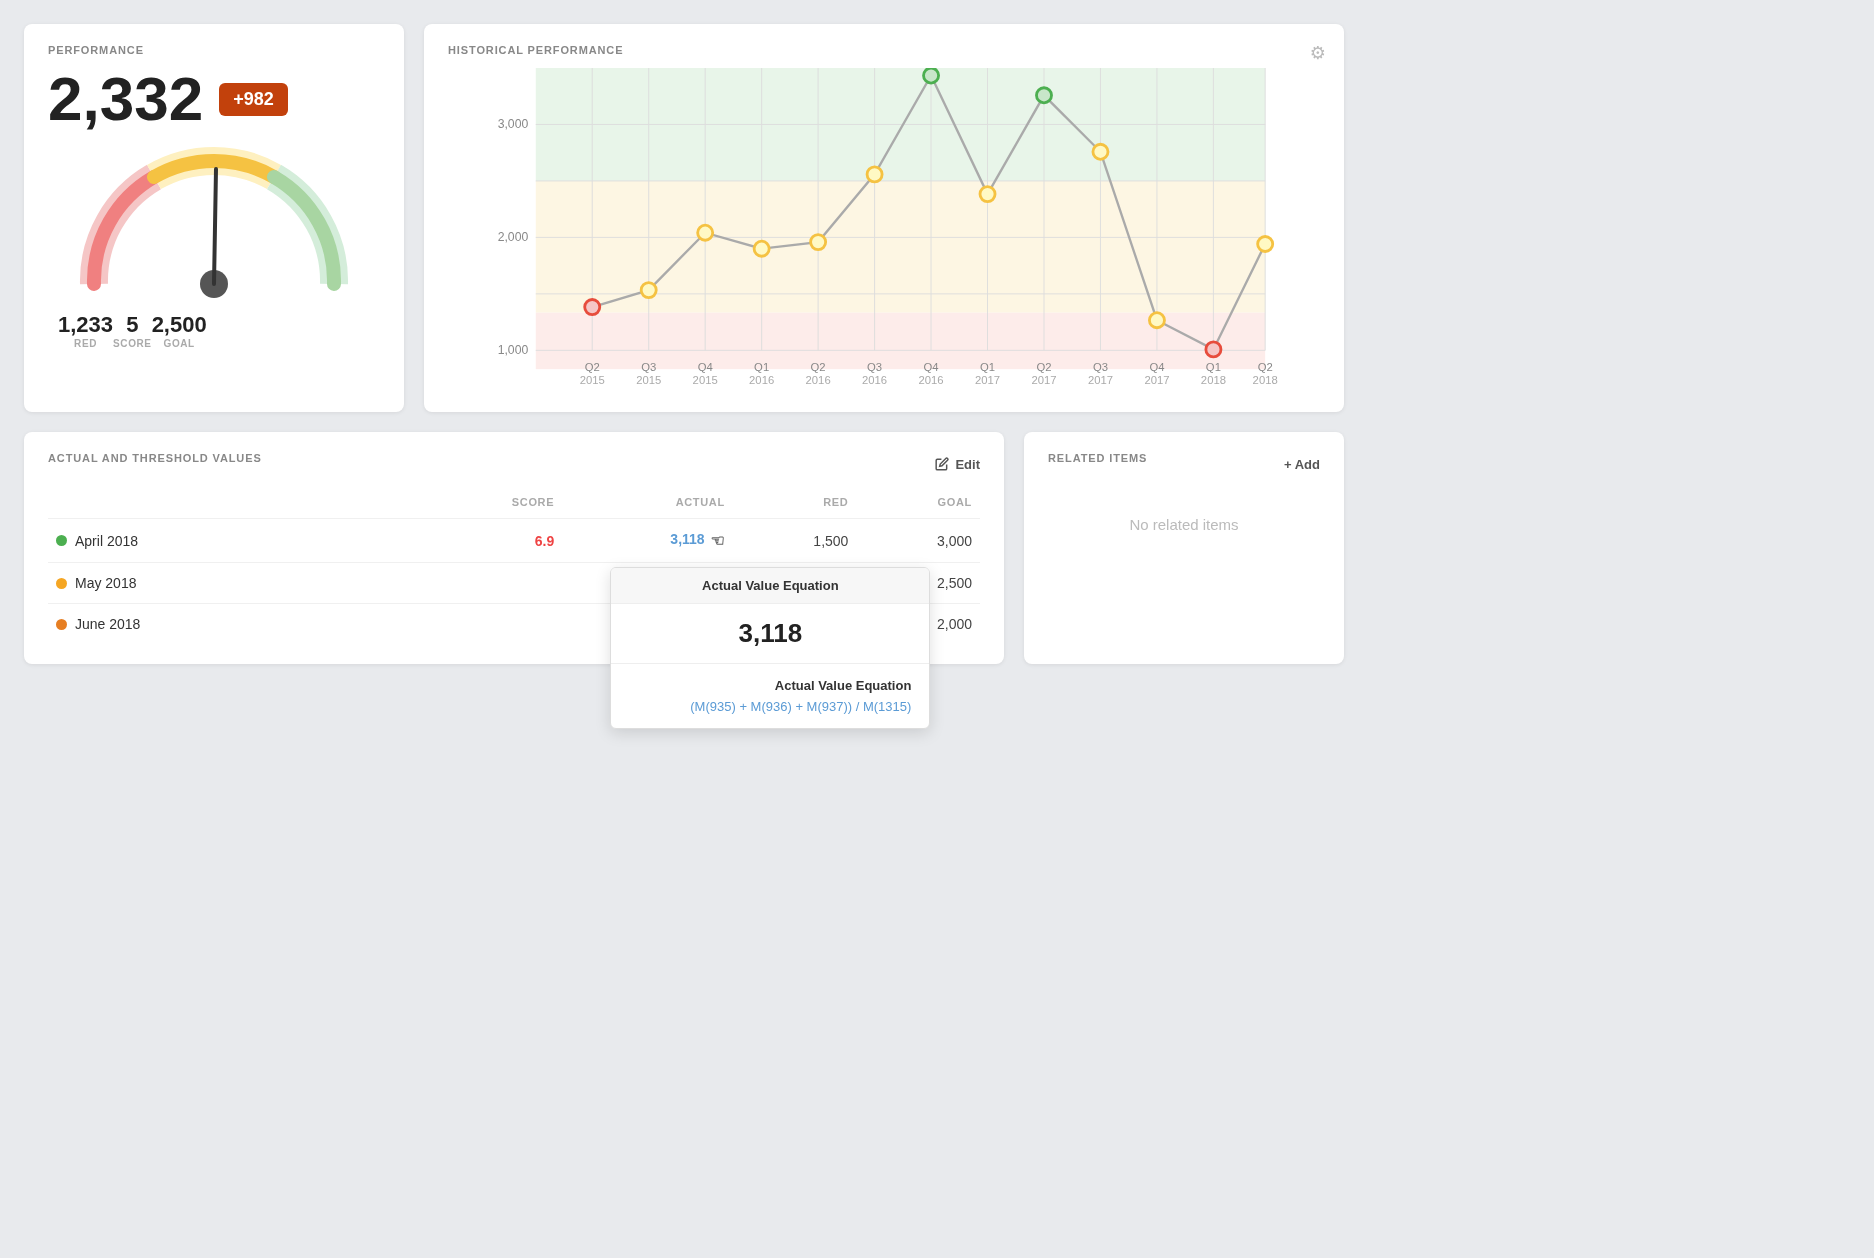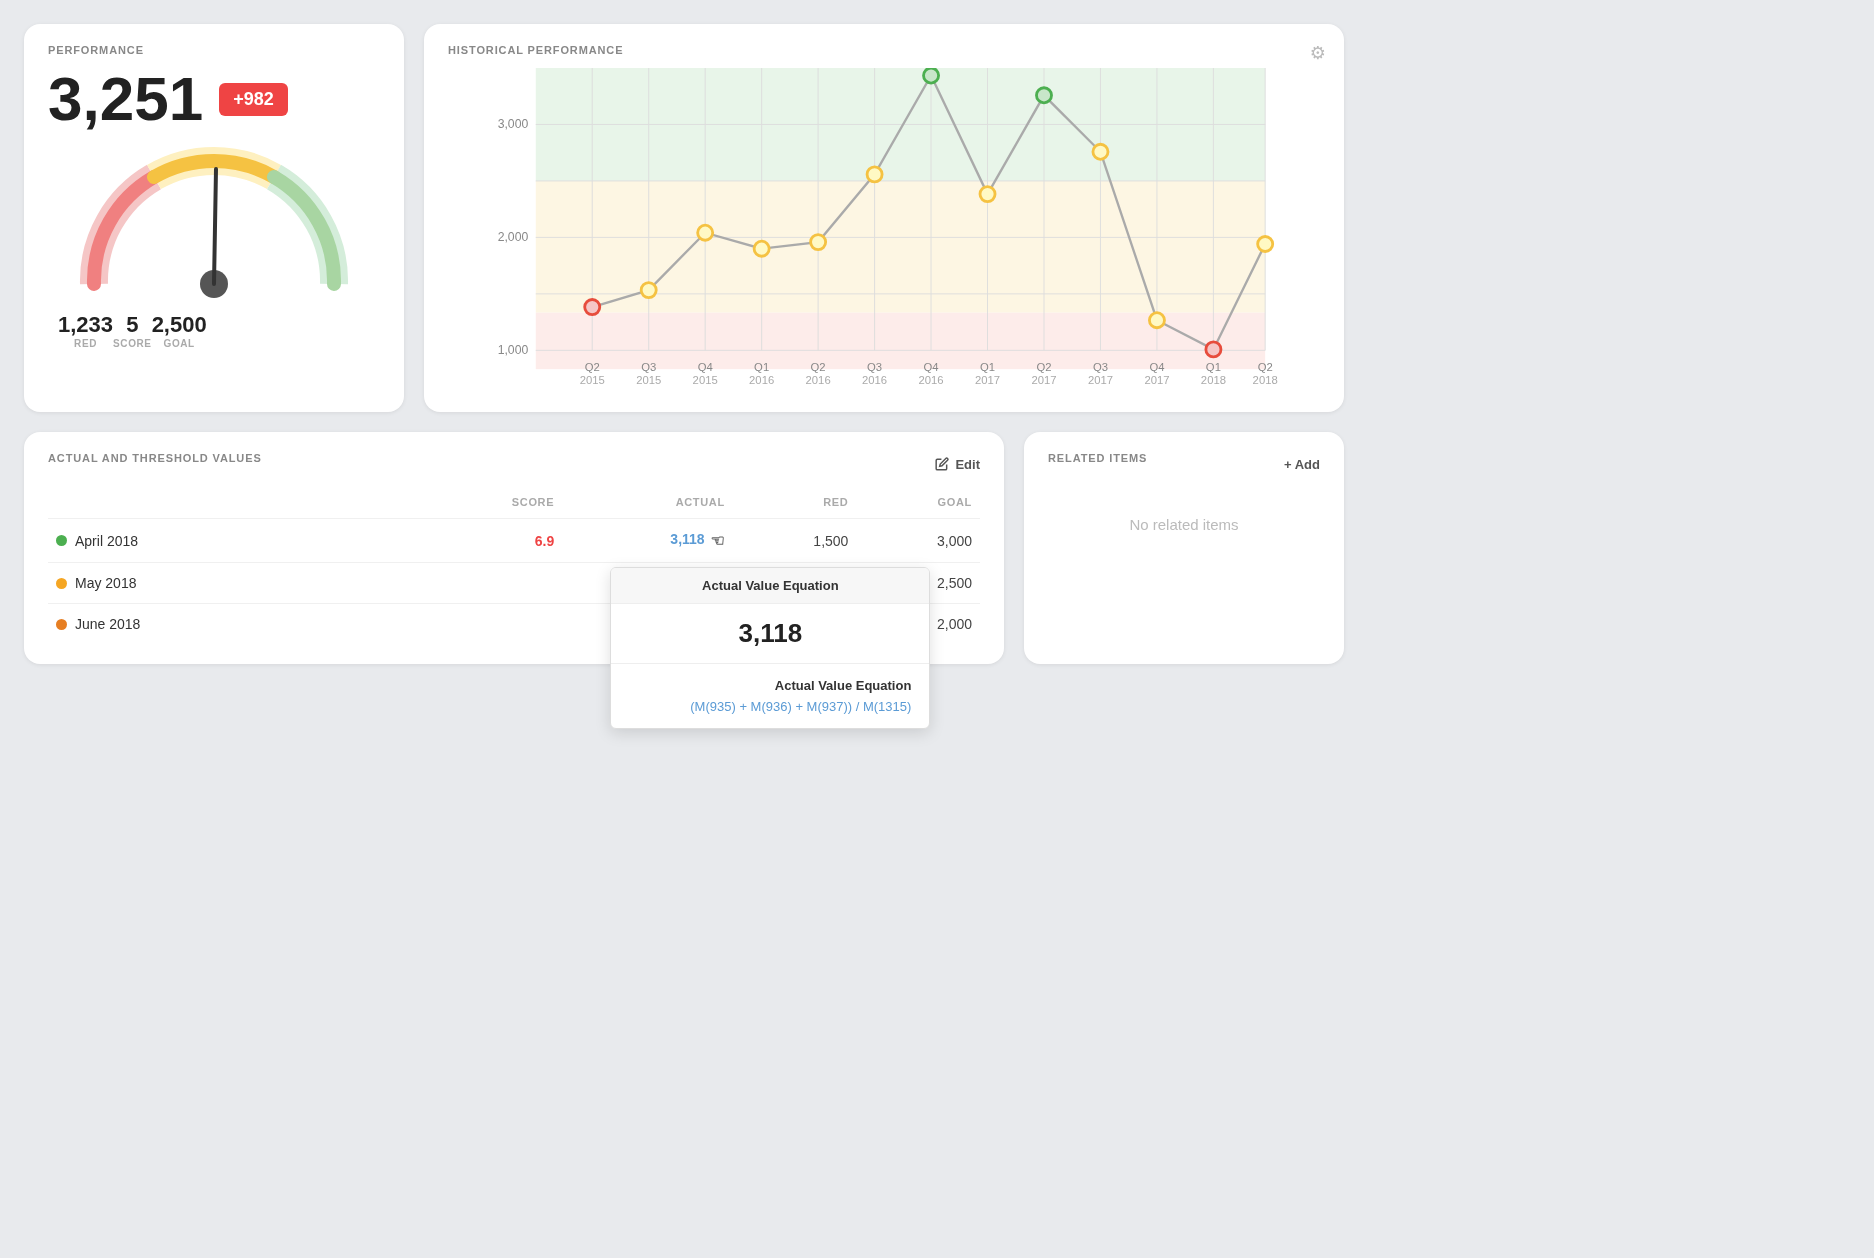--- a/index.html
+++ b/index.html
@@ -11,21 +11,21 @@
     }
     .dashboard {
       display: grid;
       grid-template-columns: 380px 1fr;
       grid-template-rows: auto auto;
       gap: 20px;
       max-width: 1320px;
     }
     .card {
       background: #fff;
-      border-radius: 16px;
+      border-radius: 8px;
       padding: 20px 24px;
       box-shadow: 0 1px 4px rgba(0,0,0,0.08);
     }
     .card-title {
       font-size: 11px;
       font-weight: 700;
       letter-spacing: 0.08em;
       color: #888;
       text-transform: uppercase;
       margin-bottom: 12px;
@@ -39,21 +39,21 @@
       gap: 16px;
       margin-bottom: 0;
     }
     .perf-score {
       font-size: 62px;
       font-weight: 800;
       color: #222;
       line-height: 1;
     }
     .perf-badge {
-      background: #ef4444;
+      background: #c2410c;
       color: #fff;
       font-size: 18px;
       font-weight: 700;
       padding: 6px 14px;
       border-radius: 6px;
     }
     .gauge-container {
       display: flex;
       justify-content: center;
       margin: 4px 0 8px;
@@ -258,21 +258,21 @@
     }
   </style>
 </head>
 <body>
 
 <div class="dashboard">
 
   <div class="card performance-card">
     <div class="card-title">PERFORMANCE</div>
     <div class="perf-top">
-      <div class="perf-score">3,251</div>
+      <div class="perf-score">2,332</div>
       <div class="perf-badge">+982</div>
     </div>
     <div class="gauge-container">
       <svg class="gauge-svg" width="300" height="170" viewBox="0 0 300 170">
 
         <path d="M 30 150 A 120 120 0 0 1 90 43" fill="none" stroke="#f5c6c6" stroke-width="28" stroke-linecap="butt"></path>
 
         <path d="M 90 43 A 120 120 0 0 1 210 43" fill="none" stroke="#fef0c0" stroke-width="28" stroke-linecap="butt"></path>
 
         <path d="M 210 43 A 120 120 0 0 1 270 150" fill="none" stroke="#d4edda" stroke-width="28" stroke-linecap="butt"></path>

